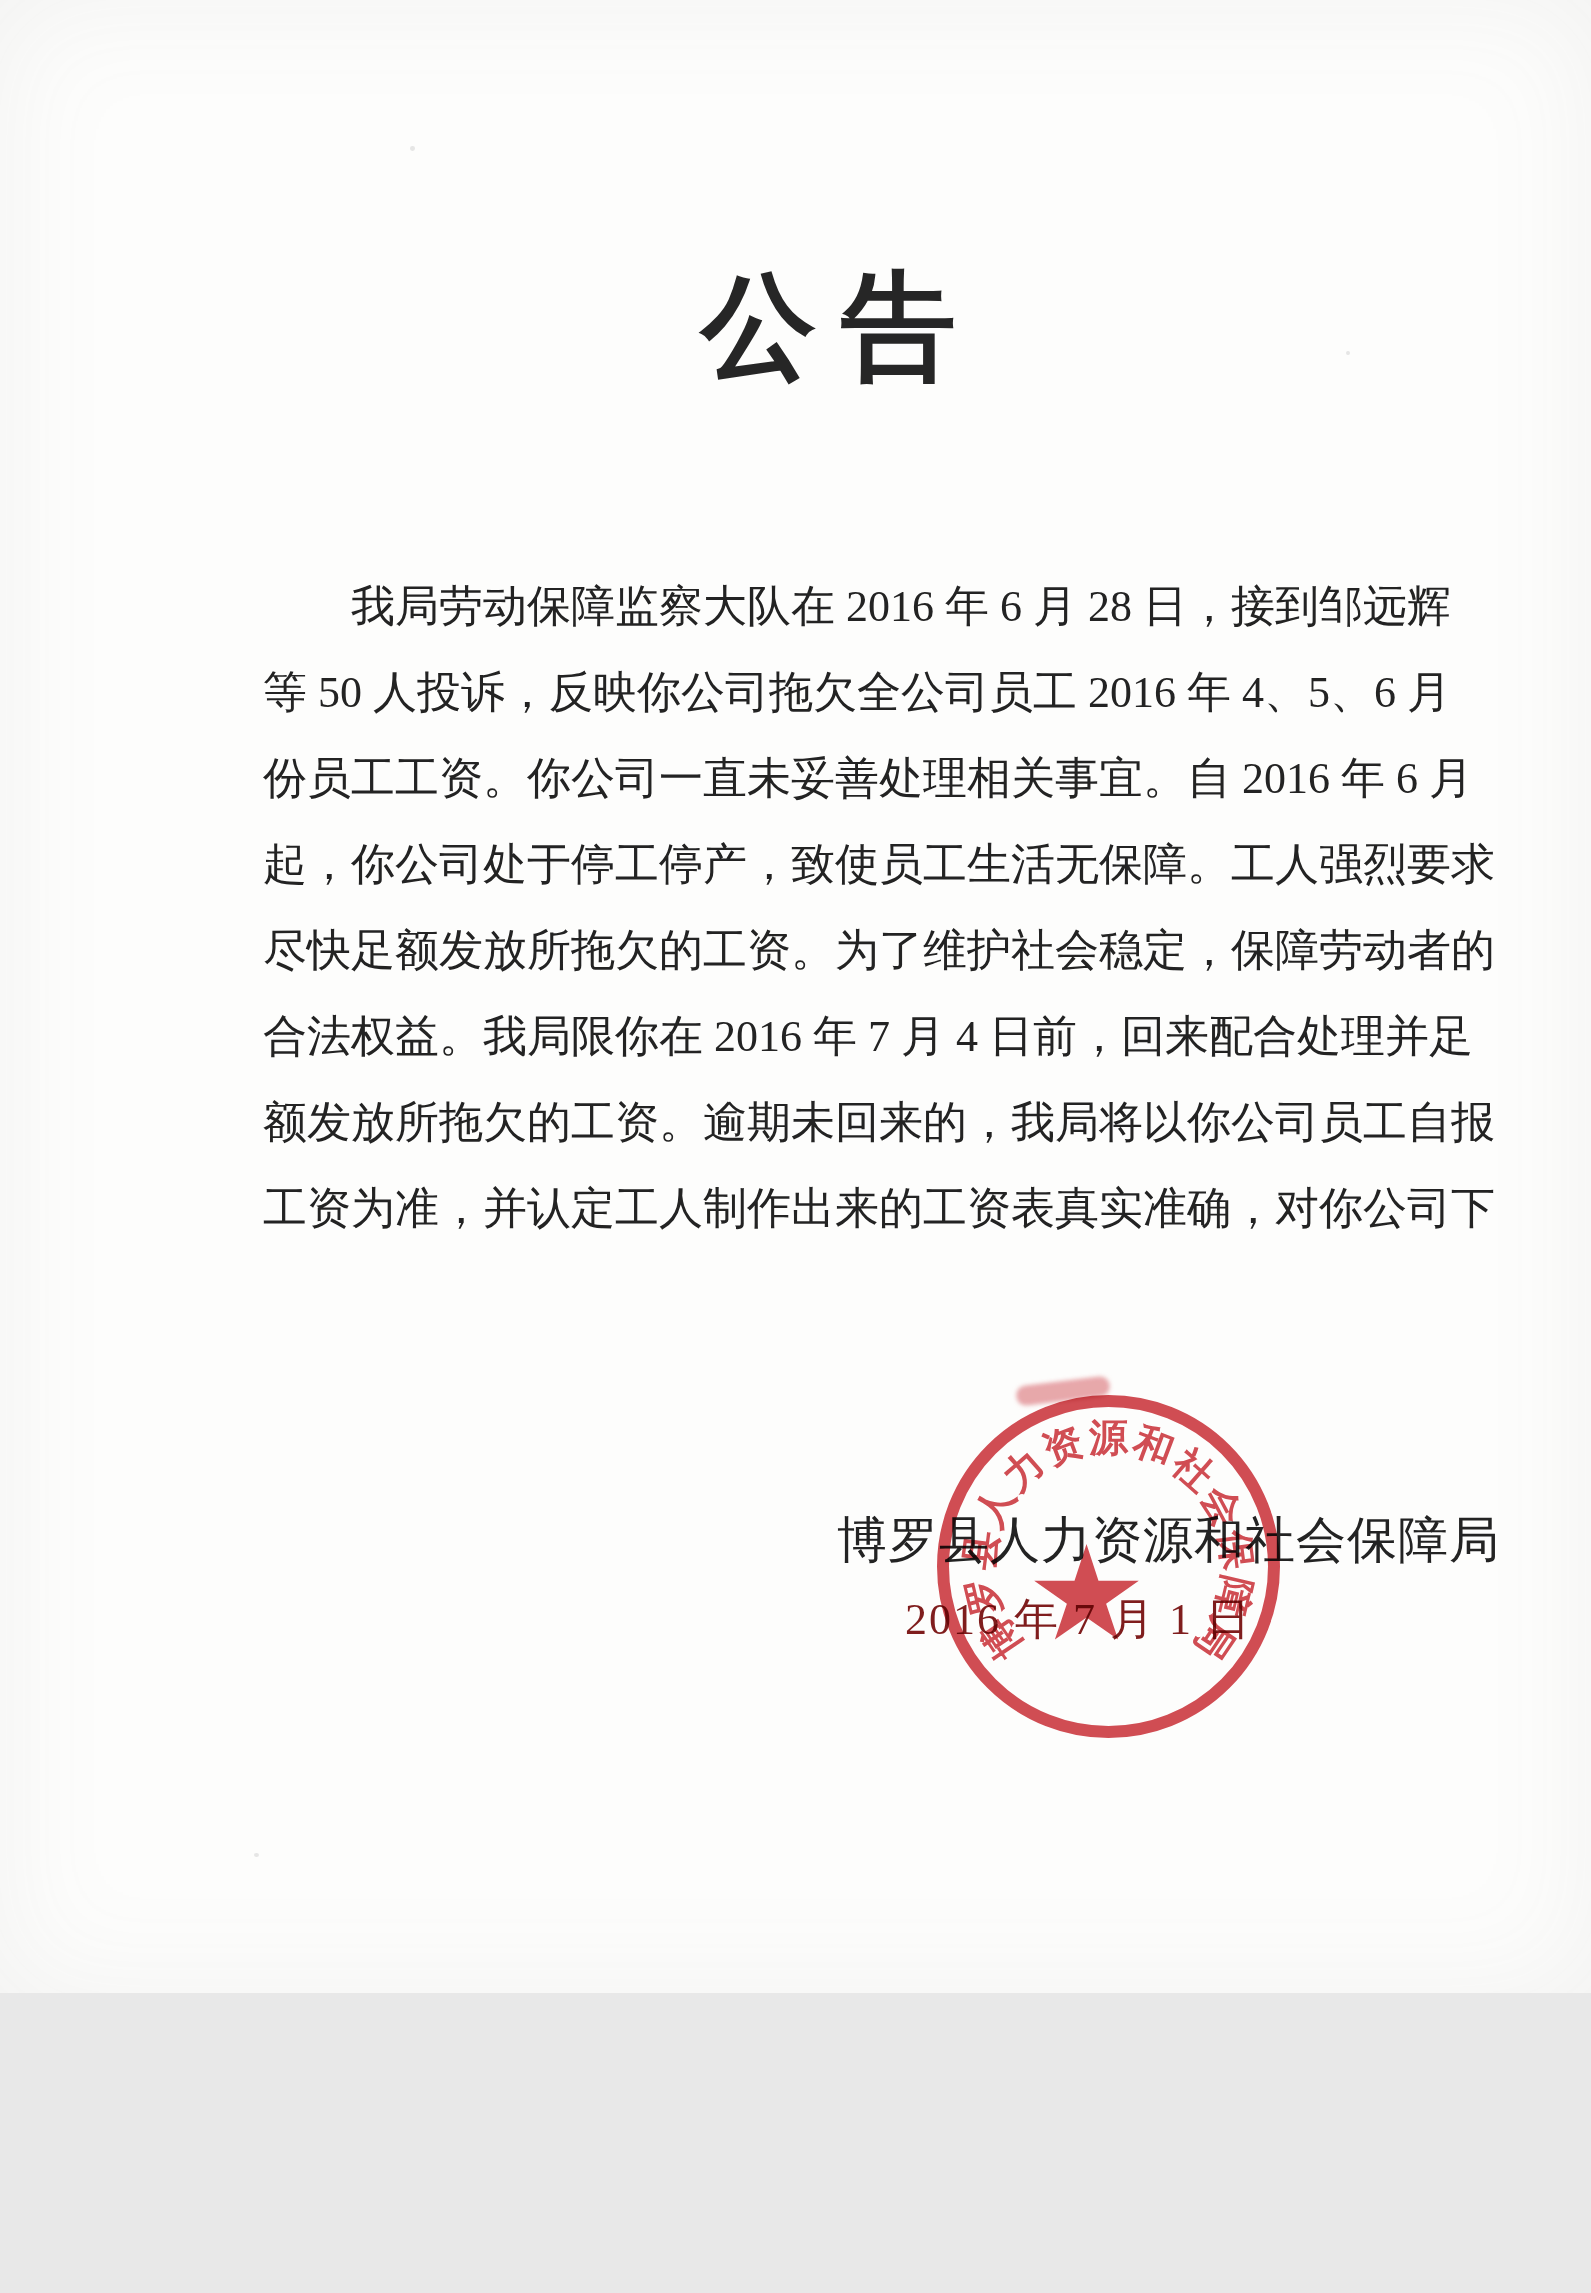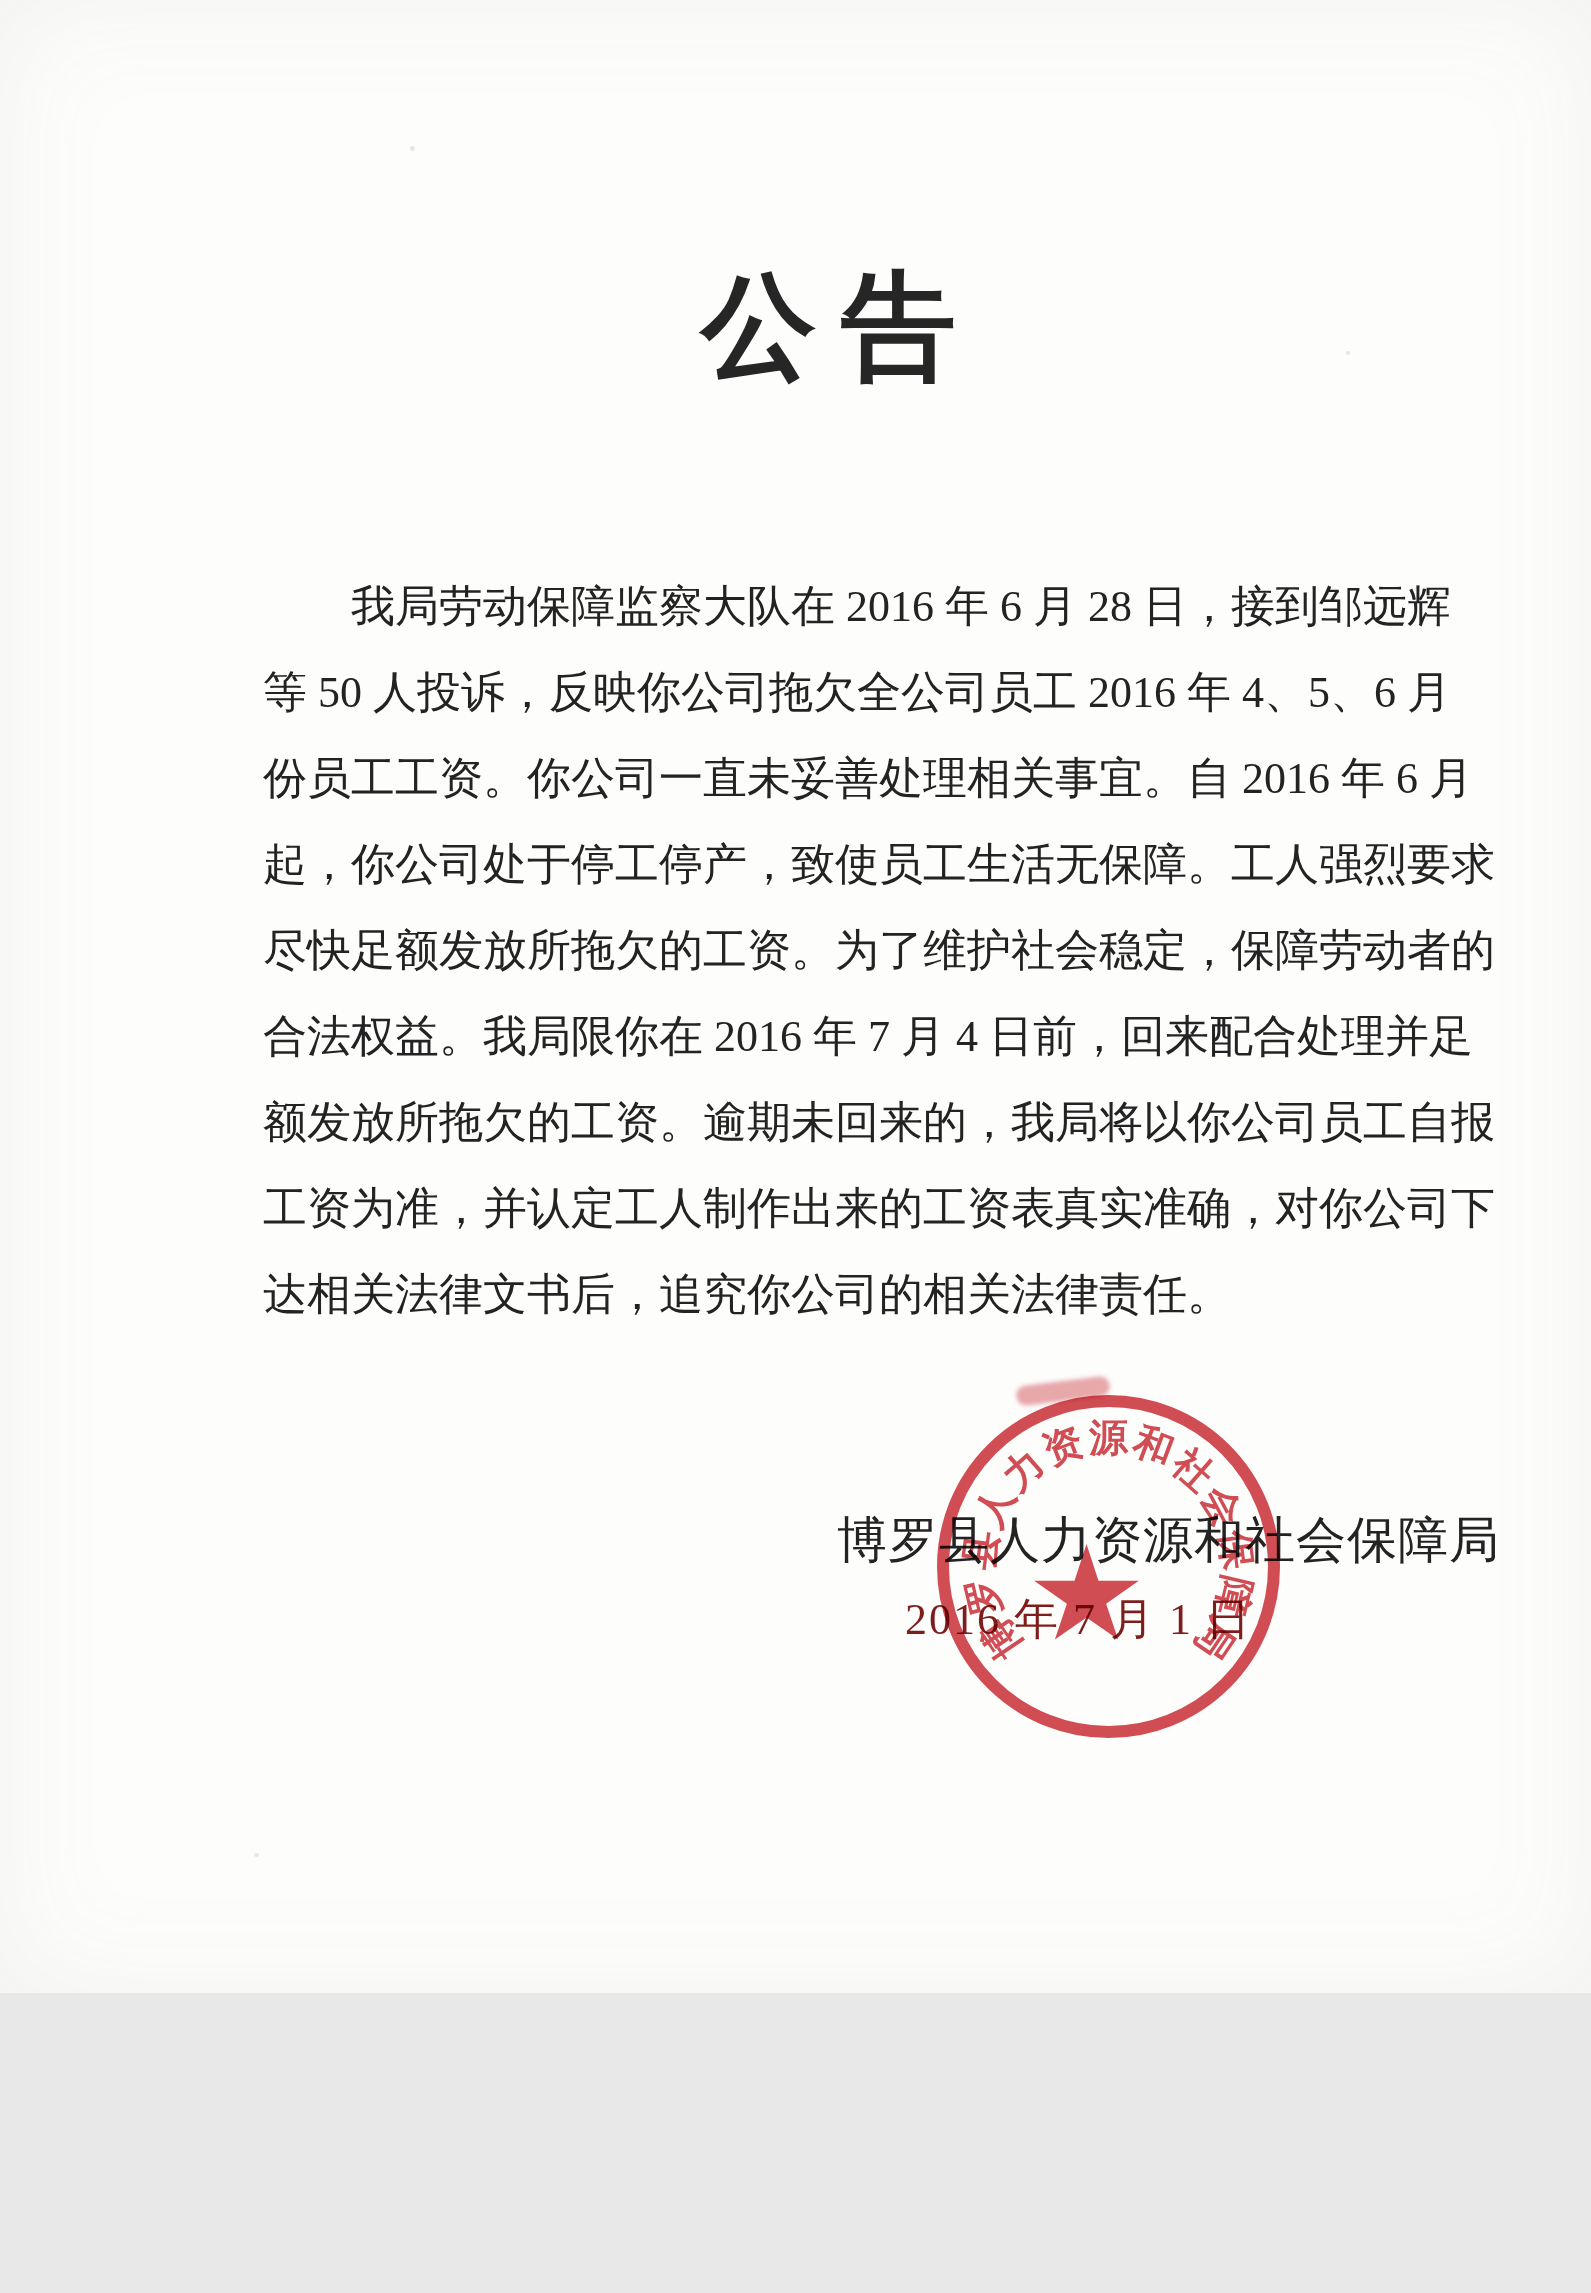--- a/index.html
+++ b/index.html
@@ -101,21 +101,20 @@
 
   <div class="body-block">
     <div class="body-line indent">我局劳动保障监察大队在 2016 年 6 月 28 日，接到邹远辉</div>
     <div class="body-line">等 50 人投诉，反映你公司拖欠全公司员工 2016 年 4、5、6 月</div>
     <div class="body-line">份员工工资。你公司一直未妥善处理相关事宜。自 2016 年 6 月</div>
     <div class="body-line">起，你公司处于停工停产，致使员工生活无保障。工人强烈要求</div>
     <div class="body-line">尽快足额发放所拖欠的工资。为了维护社会稳定，保障劳动者的</div>
     <div class="body-line">合法权益。我局限你在 2016 年 7 月 4 日前，回来配合处理并足</div>
     <div class="body-line">额发放所拖欠的工资。逾期未回来的，我局将以你公司员工自报</div>
     <div class="body-line">工资为准，并认定工人制作出来的工资表真实准确，对你公司下</div>
-    <div class="body-line last">达相关法律文书后，追究你公司的相关法律责任。</div>
   </div>
 
   <div class="signature">博罗县人力资源和社会保障局</div>
   <div class="sig-date">2016 年 7 月 1 日</div>
 
   <div class="seal">
     <div class="seal-ring" style="border-color: rgb(207, 63, 71);"></div>
     <div class="seal-arc">
         <span style="transform: rotate(-124deg) translateY(-129px); color: rgb(207, 63, 71);">博</span>
         <span style="transform: rotate(-103.333deg) translateY(-129px); color: rgb(207, 63, 71);">罗</span>

